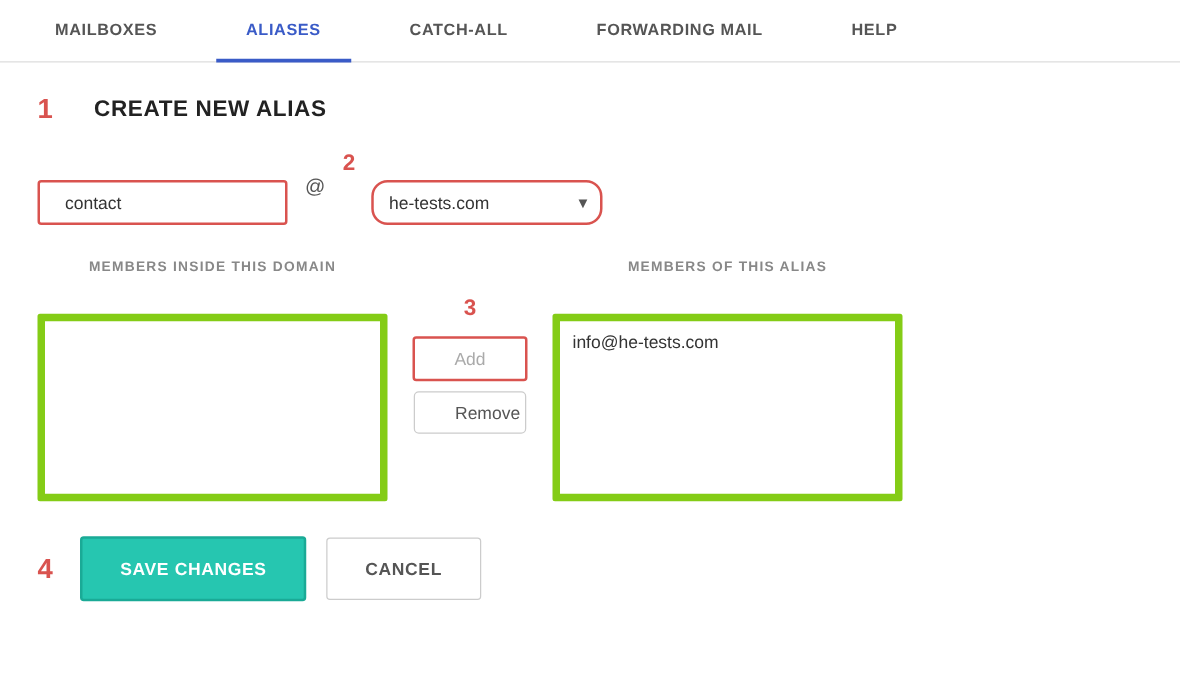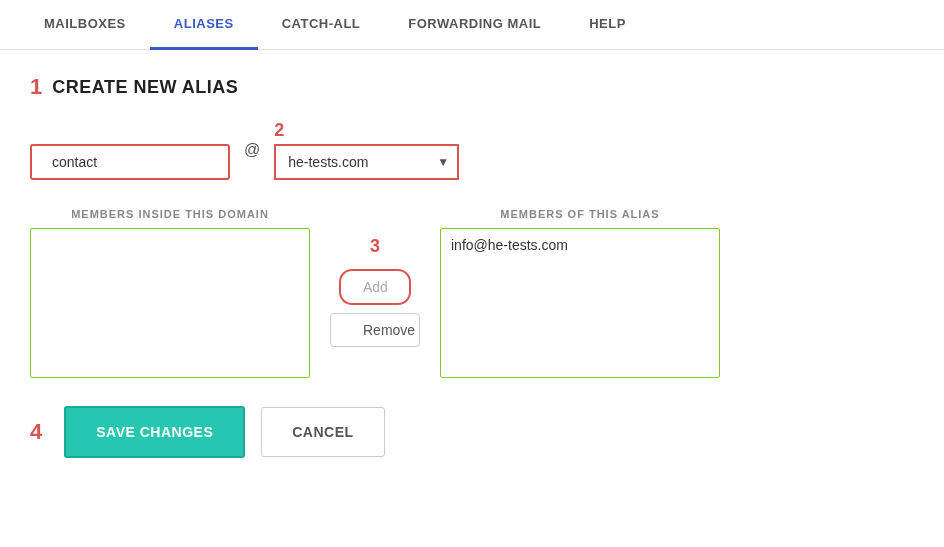--- a/index.html
+++ b/index.html
@@ -1,15 +1,15 @@
 <!DOCTYPE html>
 <html><head>
   <meta charset="utf-8">
   <style>
-    * { box-sizing: border-box; margin: 0; padding: 0; }
+    * { box-sizing: border-box; margin: 0; padding: 0; gap: 23px; }
     body {
       font-family: Arial, sans-serif;
       background: #fff;
       width: 944px;
       min-height: 547px;
       color: #333;
     }
 
     
     .tabs {
@@ -79,30 +79,31 @@
       font-size: 16px;
       color: #555;
       margin: 0 4px;
     }
     .domain-select-wrapper {
       position: relative;
       display: inline-block;
     }
     .domain-select {
       border: 2px solid #d9534f;
-      border-radius: 0;
+      border-radius: 13px;
       padding: 8px 30px 8px 12px;
       font-size: 14px;
       width: 185px;
       outline: none;
       color: #333;
       appearance: none;
       -webkit-appearance: none;
       background: #fff;
       cursor: pointer;
+      margin-left: 23px;
     }
     .select-arrow {
       position: absolute;
       right: 10px;
       top: 50%;
       transform: translateY(-50%);
       pointer-events: none;
       color: #555;
       font-size: 12px;
     }
@@ -124,21 +125,21 @@
       font-weight: 700;
       letter-spacing: 1px;
       color: #888;
       text-transform: uppercase;
       margin-bottom: 8px;
       text-align: left;
     }
     .members-list {
       width: 280px;
       height: 150px;
-      border: 1px solid #84cc16;
+      border: 6px solid #84cc16;
       border-radius: 2px;
       background: #fff;
       overflow-y: auto;
       padding: 4px;
       font-size: 14px;
     }
     .members-list-right {
       width: 280px;
     }
     .member-item {
@@ -163,22 +164,22 @@
       font-size: 18px;
       margin-bottom: 4px;
     }
     .btn-add {
       border: 2px solid #d9534f;
       background: #fff;
       color: #aaa;
       padding: 8px 22px;
       font-size: 14px;
       cursor: pointer;
-      border-radius: 13px;
-      width: 72px;
+      border-radius: 3px;
+      width: 92px;
       text-align: center;
     }
     .btn-remove {
       border: 1px solid #ccc;
       background: #fff;
       color: #555;
       padding: 8px 32px;
       font-size: 14px;
       cursor: pointer;
       border-radius: 4px;

